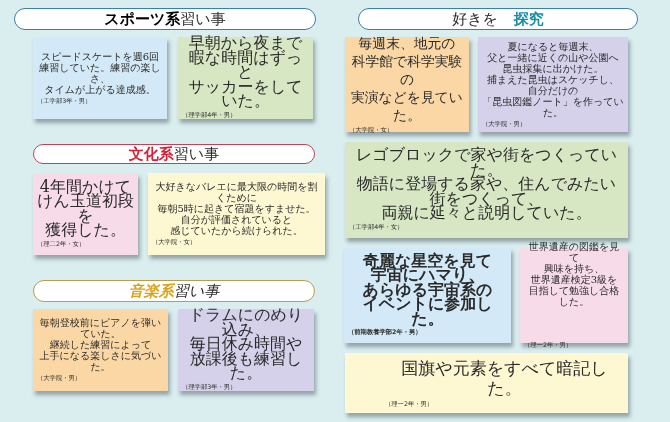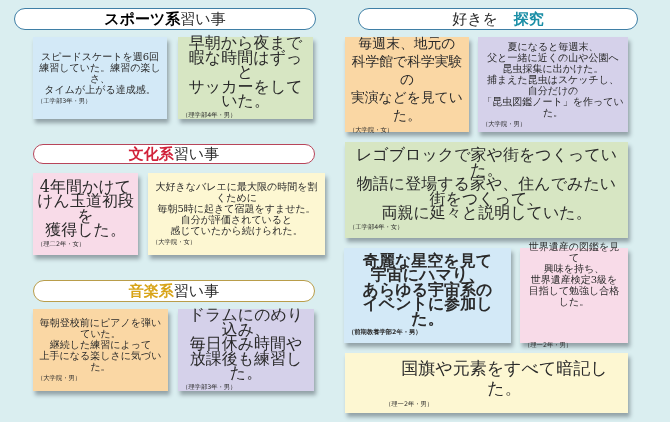--- a/index.html
+++ b/index.html
@@ -22,21 +22,21 @@
   .pill .accent {
     font-family: "DejaVu Sans", "Liberation Sans", sans-serif;
     font-weight: bold;
     font-size: 15px;
   }
   .pill .rest { font-family: "DejaVu Serif", serif; font-size: 15px; }
   .pill.blue { border-color: #3f7fa6; }
   .pill.blue .accent { color: #000000; }
   .pill.red { border-color: #b8455a; }
   .pill.red .accent { color: #d1223a; }
-  .pill.gold { border-color: #b99d4a; }
+  .pill.gold { border-color: #b99d4a; font-style: italic; }
   .pill.gold .accent { color: #d8a418; }
   .pill.teal { border-color: #3f7fa6; }
   .pill.teal .accent { color: #1a8ea6; }
 
   .card {
     position: absolute;
     box-shadow: 2px 4px 4px rgba(60,70,80,0.45);
     display: flex; flex-direction: column; align-items: flex-start; justify-content: center;
     text-align: center;
     padding: 4px 4px;

